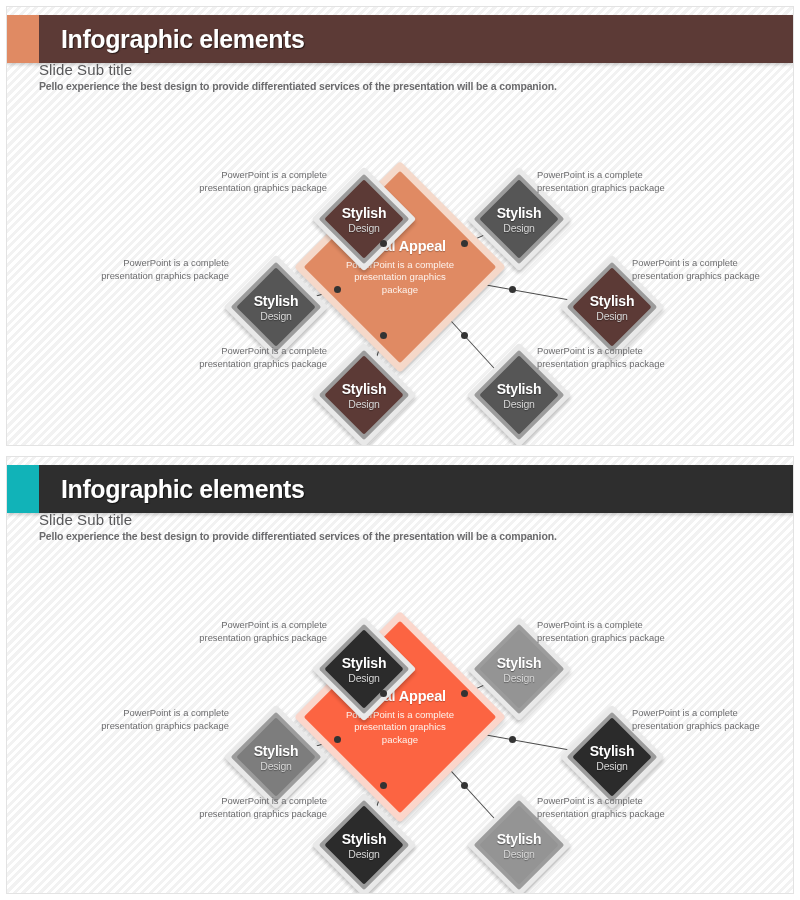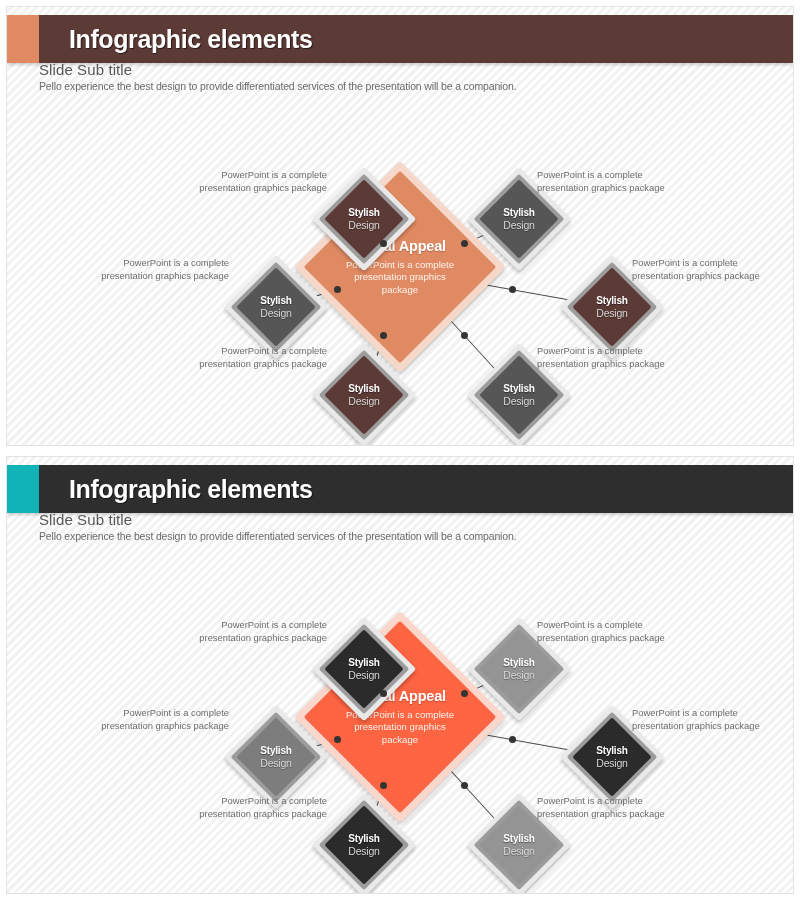--- a/index.html
+++ b/index.html
@@ -48,21 +48,21 @@
     box-shadow: 0 2px 3px rgba(0,0,0,0.18);
   }
   .header-accent {
     width: 32px;
     flex: 0 0 32px;
   }
   .header-body {
     flex: 1 1 auto;
     display: flex;
     align-items: center;
-    padding-left: 30px;
+    padding-left: 22px;
   }
   .header-title {
     color: #ffffff;
     font-size: 25px;
     font-weight: bold;
     letter-spacing: -0.4px;
     text-shadow: 1px 1px 1px rgba(0,0,0,0.55);
   }
 
   
@@ -75,20 +75,21 @@
     font-size: 15px;
     color: #58585a;
     font-weight: normal;
     letter-spacing: 0.1px;
     margin-bottom: 2px;
   }
   .subtitle-desc {
     font-size: 10.5px;
     color: #6b6b6d;
     letter-spacing: -0.15px;
+    font-weight: bold;
   }
 
   
   .diagram {
     position: absolute;
     left: 0;
     top: 110px;
     width: 100%;
     height: 300px;
   }
@@ -191,21 +192,21 @@
     position: absolute;
     inset: 0;
     display: flex;
     flex-direction: column;
     align-items: center;
     justify-content: center;
     z-index: 4;
   }
   .node-l1 {
     color: #ffffff;
-    font-size: 10px;
+    font-size: 14px;
     font-weight: bold;
     letter-spacing: -0.2px;
     text-shadow: 0 1px 1px rgba(0,0,0,0.45);
   }
   .node-l2 {
     color: #d6d6d6;
     font-size: 10.5px;
     letter-spacing: -0.2px;
     margin-top: 1px;
     text-shadow: 0 1px 1px rgba(0,0,0,0.35);

